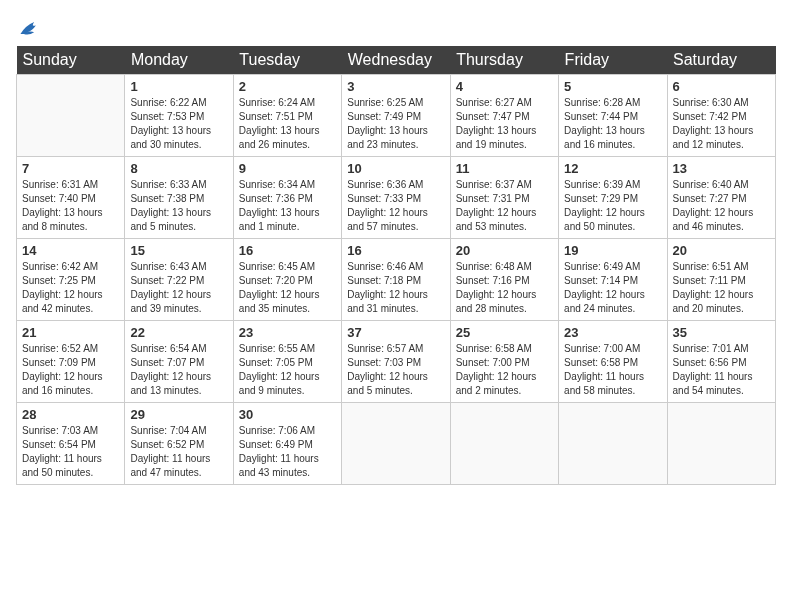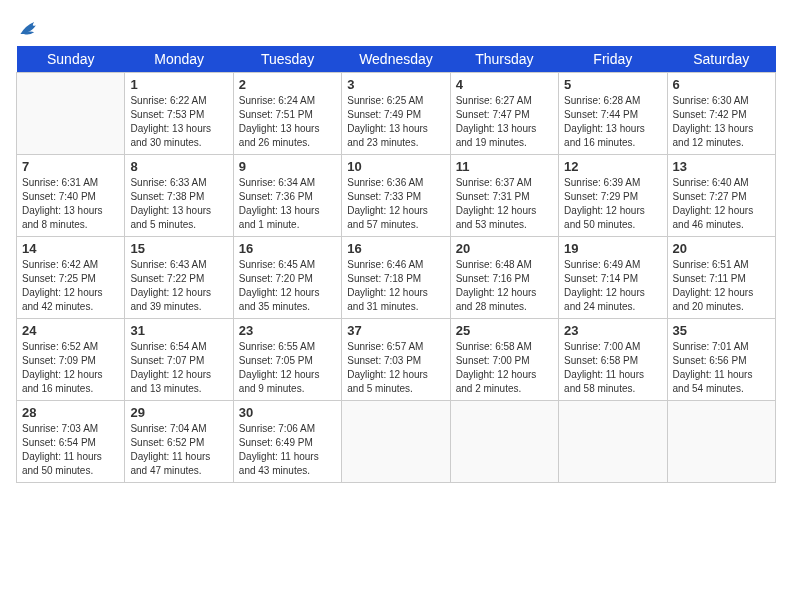--- a/index.html
+++ b/index.html
@@ -42,25 +42,25 @@
     .location {
       font-size: 14px;
       color: #555;
     }
     table {
       width: 100%;
       border-collapse: collapse;
       font-size: 10px;
     }
     thead tr th {
-      background-color: #1d4ed8;
+      background-color: #404040;
       color: white;
-      text-align: center;
+      text-align: left;
       padding: 5px 6px;
-      font-size: 14px;
+      font-size: 16px;
       font-weight: normal;
     }
     tbody tr td {
       border: 1px solid #ccc;
       vertical-align: top;
       padding: 4px 5px;
       height: 80px;
       width: 14.28%;
       color: #333;
     }
@@ -201,25 +201,25 @@
             <span class="day-num">19</span>
             <div class="day-info">Sunrise: 6:49 AM<br>Sunset: 7:14 PM<br>Daylight: 12 hours<br>and 24 minutes.</div>
           </td>
           <td>
             <span class="day-num">20</span>
             <div class="day-info">Sunrise: 6:51 AM<br>Sunset: 7:11 PM<br>Daylight: 12 hours<br>and 20 minutes.</div>
           </td>
         </tr>
         <tr>
           <td>
-            <span class="day-num">24</span>
+            <span class="day-num">21</span>
             <div class="day-info">Sunrise: 6:52 AM<br>Sunset: 7:09 PM<br>Daylight: 12 hours<br>and 16 minutes.</div>
           </td>
           <td>
-            <span class="day-num">31</span>
+            <span class="day-num">22</span>
             <div class="day-info">Sunrise: 6:54 AM<br>Sunset: 7:07 PM<br>Daylight: 12 hours<br>and 13 minutes.</div>
           </td>
           <td>
             <span class="day-num">23</span>
             <div class="day-info">Sunrise: 6:55 AM<br>Sunset: 7:05 PM<br>Daylight: 12 hours<br>and 9 minutes.</div>
           </td>
           <td>
             <span class="day-num">37</span>
             <div class="day-info">Sunrise: 6:57 AM<br>Sunset: 7:03 PM<br>Daylight: 12 hours<br>and 5 minutes.</div>
           </td>

